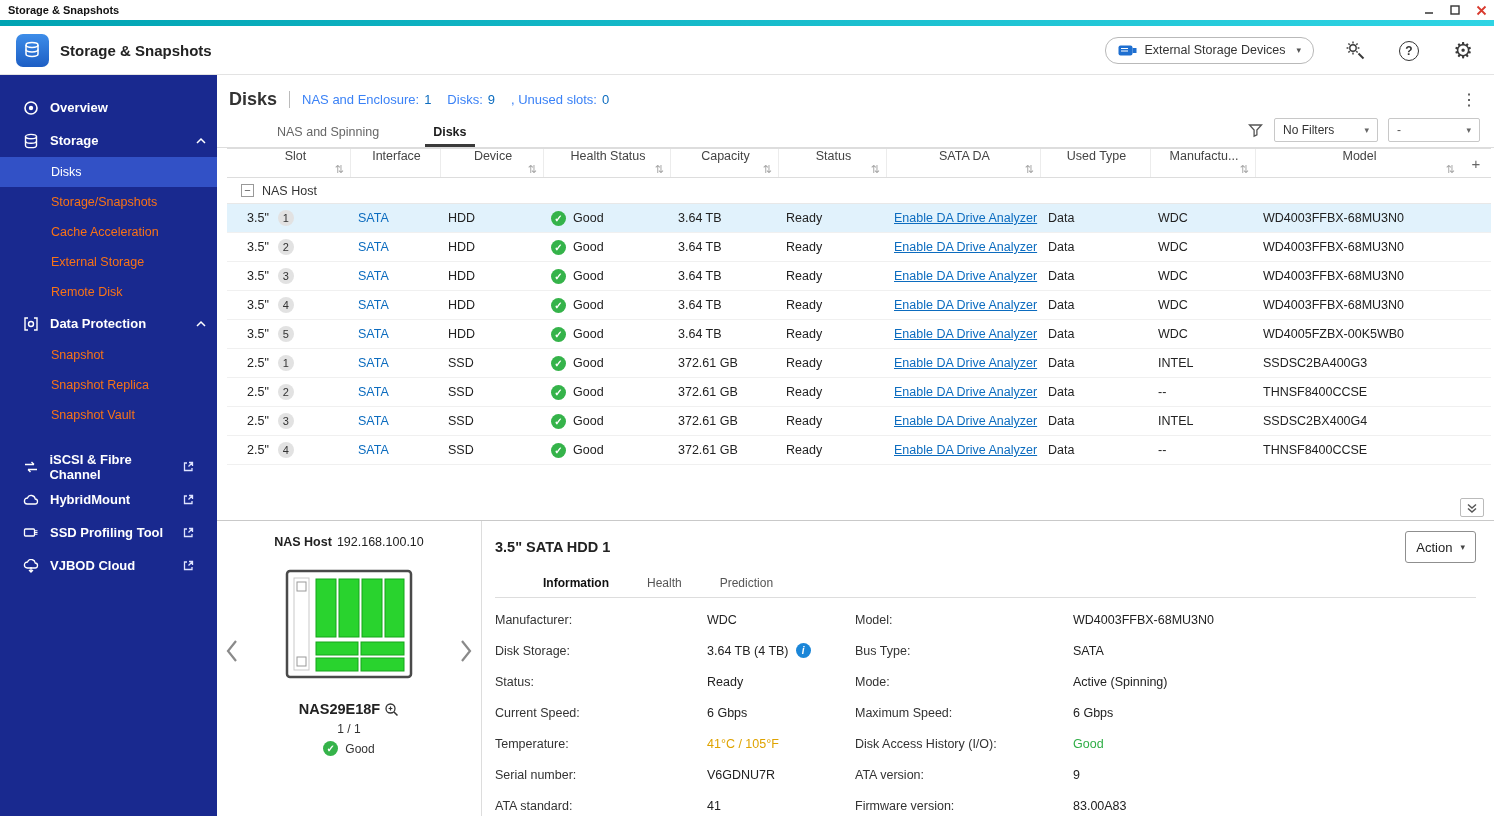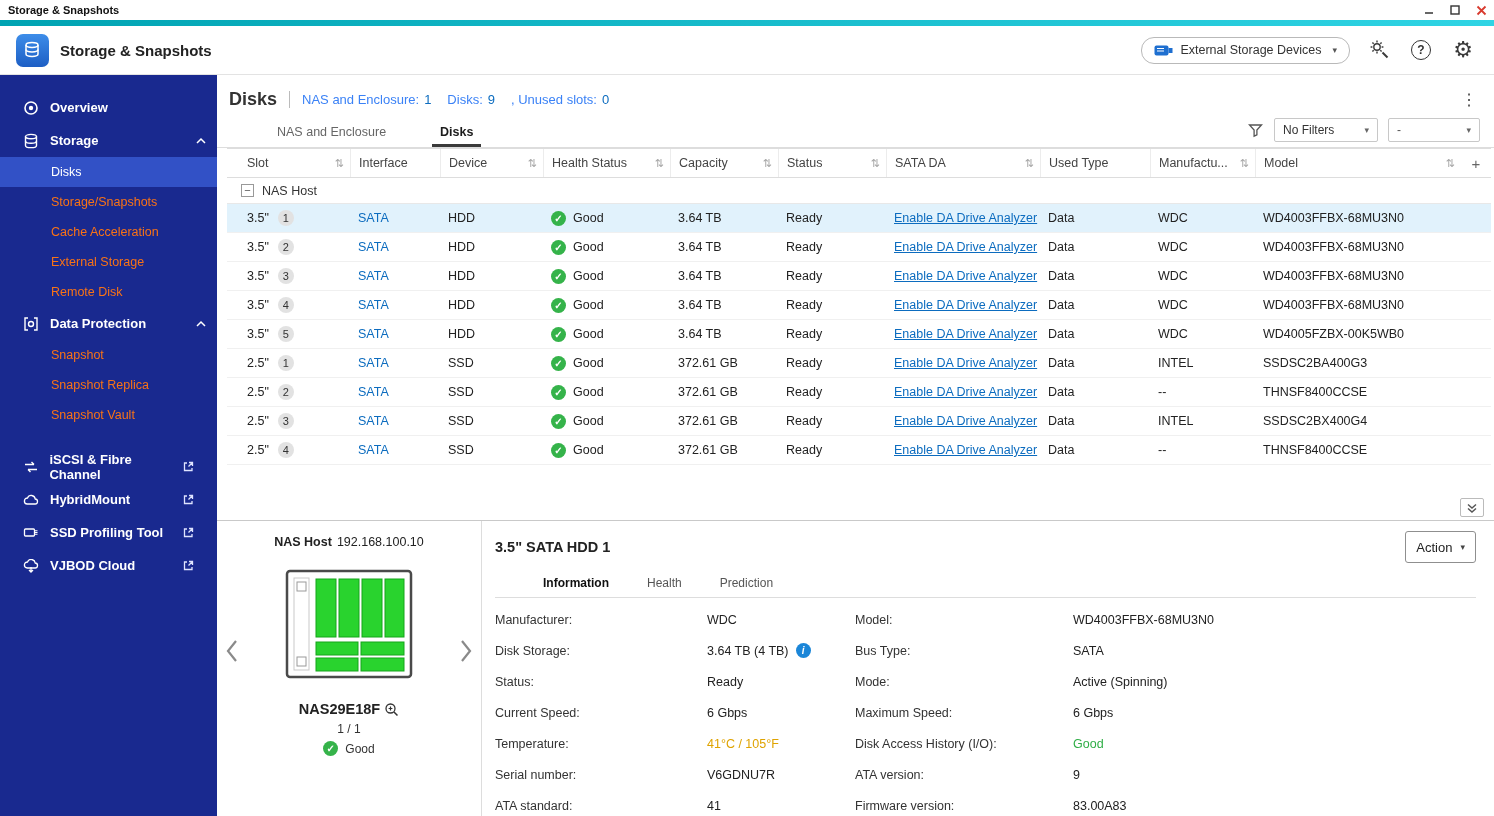--- a/index.html
+++ b/index.html
@@ -10,21 +10,21 @@
   .titlebar { height:20px; background:#fff; display:flex; align-items:center; padding-left:8px; }
   .tb-title { font-size:11px; font-weight:bold; color:#111; }
   .tb-controls { margin-left:auto; display:flex; align-items:center; }
   .tb-btn { width:26px; height:18px; display:flex; align-items:center; justify-content:center; cursor:default; }
   .teal-stripe { height:6px; background:linear-gradient(90deg,#00a3b2,#2fd4e4); }
 
   
   .appbar { height:49px; background:#fff; border-bottom:1px solid #e3e3e3; display:flex; align-items:center; padding:0 18px 0 16px; }
   .logo { width:33px; height:33px; border-radius:7px; background:linear-gradient(#3d8de9,#1d5ec4); display:flex; align-items:center; justify-content:center; }
   .app-title { margin-left:11px; font-size:15px; font-weight:bold; color:#222; }
-  .appbar-right { margin-left:auto; display:flex; align-items:flex-start; gap:16px; }
+  .appbar-right { margin-left:auto; display:flex; align-items:flex-end; gap:28px; }
   .ext-btn { height:27px; border:1px solid #b9b9b9; border-radius:13px; display:flex; align-items:center; padding:0 12px; gap:7px; background:#fff; font-size:12.5px; color:#333; }
   .ext-btn .caret { font-size:9px; color:#555; margin-left:4px; }
   .icon-btn { display:flex; align-items:center; justify-content:center; width:26px; height:26px; }
   .help-circle { width:20px; height:20px; border:1.6px solid #333; border-radius:50%; display:flex; align-items:center; justify-content:center; font-size:12px; font-weight:bold; color:#333; }
   .gear-glyph { font-family:"DejaVu Sans", sans-serif; font-size:22px; color:#3a3a3a; line-height:1; }
 
   
   .body { display:flex; height:741px; }
   .sidebar { width:217px; background:#19298f; color:#fff; padding-top:16px; flex:none; }
   .main { flex:1; display:flex; flex-direction:column; background:#fff; min-width:0; }
@@ -54,21 +54,21 @@
   .filters { margin-left:auto; display:flex; align-items:center; gap:10px; padding-bottom:5px; }
   .select { height:24px; border:1px solid #c8c8c8; border-radius:2px; display:flex; align-items:center; padding:4px 8px; font-size:12px; color:#333; background:#fff; }
   .select.main-f { width:104px; }
   .select.small { width:92px; color:#555; }
   .select .caret { margin-left:auto; font-size:9px; color:#666; }
 
   
   .table { margin:0 3px 0 10px; }
   .grid-cols { display:grid; grid-template-columns:123px 90px 103px 127px 108px 108px 154px 110px 105px 1fr 30px; align-items:center; }
   .thead { border-top:1px solid #ddd; border-bottom:1px solid #ddd; }
-  .th { height:28px; display:flex; align-items:center; padding:0 6px 0 8px; font-size:12.5px; color:#444; border-left:1px solid #ececec; overflow:hidden; white-space:nowrap; }
+  .th { height:28px; display:flex; align-items:center; padding:0 6px 0 8px; font-size:12.5px; color:#444; border-left:1px solid #ececec; overflow:hidden; white-space:nowrap;flex-direction:column; }
   .th:first-child { border-left:none; padding-left:20px; }
   .th .sort { margin-left:auto; color:#a6a6a6; font-size:11px; }
   .th.plus { justify-content:center; color:#666; font-size:15px; border-left:none; padding:0; }
   .group-row { display:flex; align-items:center; height:26px; padding-left:14px; border-bottom:1px solid #e8e8e8; font-size:12.5px; color:#333; gap:8px; }
   .minus-box { width:13px; height:13px; border:1px solid #999; display:flex; align-items:center; justify-content:center; font-size:11px; line-height:1; color:#555; background:#fff; }
   .tr { border-bottom:1px solid #f0f0f0; }
   .tr.selected { background:#e1f2fc; }
   .td { height:28px; display:flex; align-items:center; padding:0 6px 0 8px; font-size:12.5px; color:#222; overflow:hidden; white-space:nowrap; }
   .td.slot { padding-left:20px; }
   .badge { width:16px; height:16px; border-radius:50%; background:#e2e2e2; color:#333; font-size:11px; display:inline-flex; align-items:center; justify-content:center; margin-left:9px; }
@@ -304,21 +304,21 @@
       <span class="sum-label">NAS and Enclosure:</span>
       <span class="sum-val">1</span>
       <span class="sum-label">Disks:</span>
       <span class="sum-val">9</span>
       <span class="sum-label">, Unused slots:</span>
       <span class="sum-val">0</span>
       <span class="kebab">⋮</span>
     </div>
 
     <div class="tabs-row">
-      <span class="tab">NAS and Enclosure</span>
+      <span class="tab">NAS and Spinning</span>
       <span class="tab active">Disks</span>
       <div class="filters">
         <span style="display:flex;">
           <svg width="17" height="17">
               <path d="M2.5 3h12l-4.6 5v4.8l-2.8 1.4V8z" fill="none" stroke="#555" stroke-width="1.3"></path>
             </svg>
         </span>
         <div class="select main-f">
           <span>No Filters</span>
           <span class="caret">▾</span>

